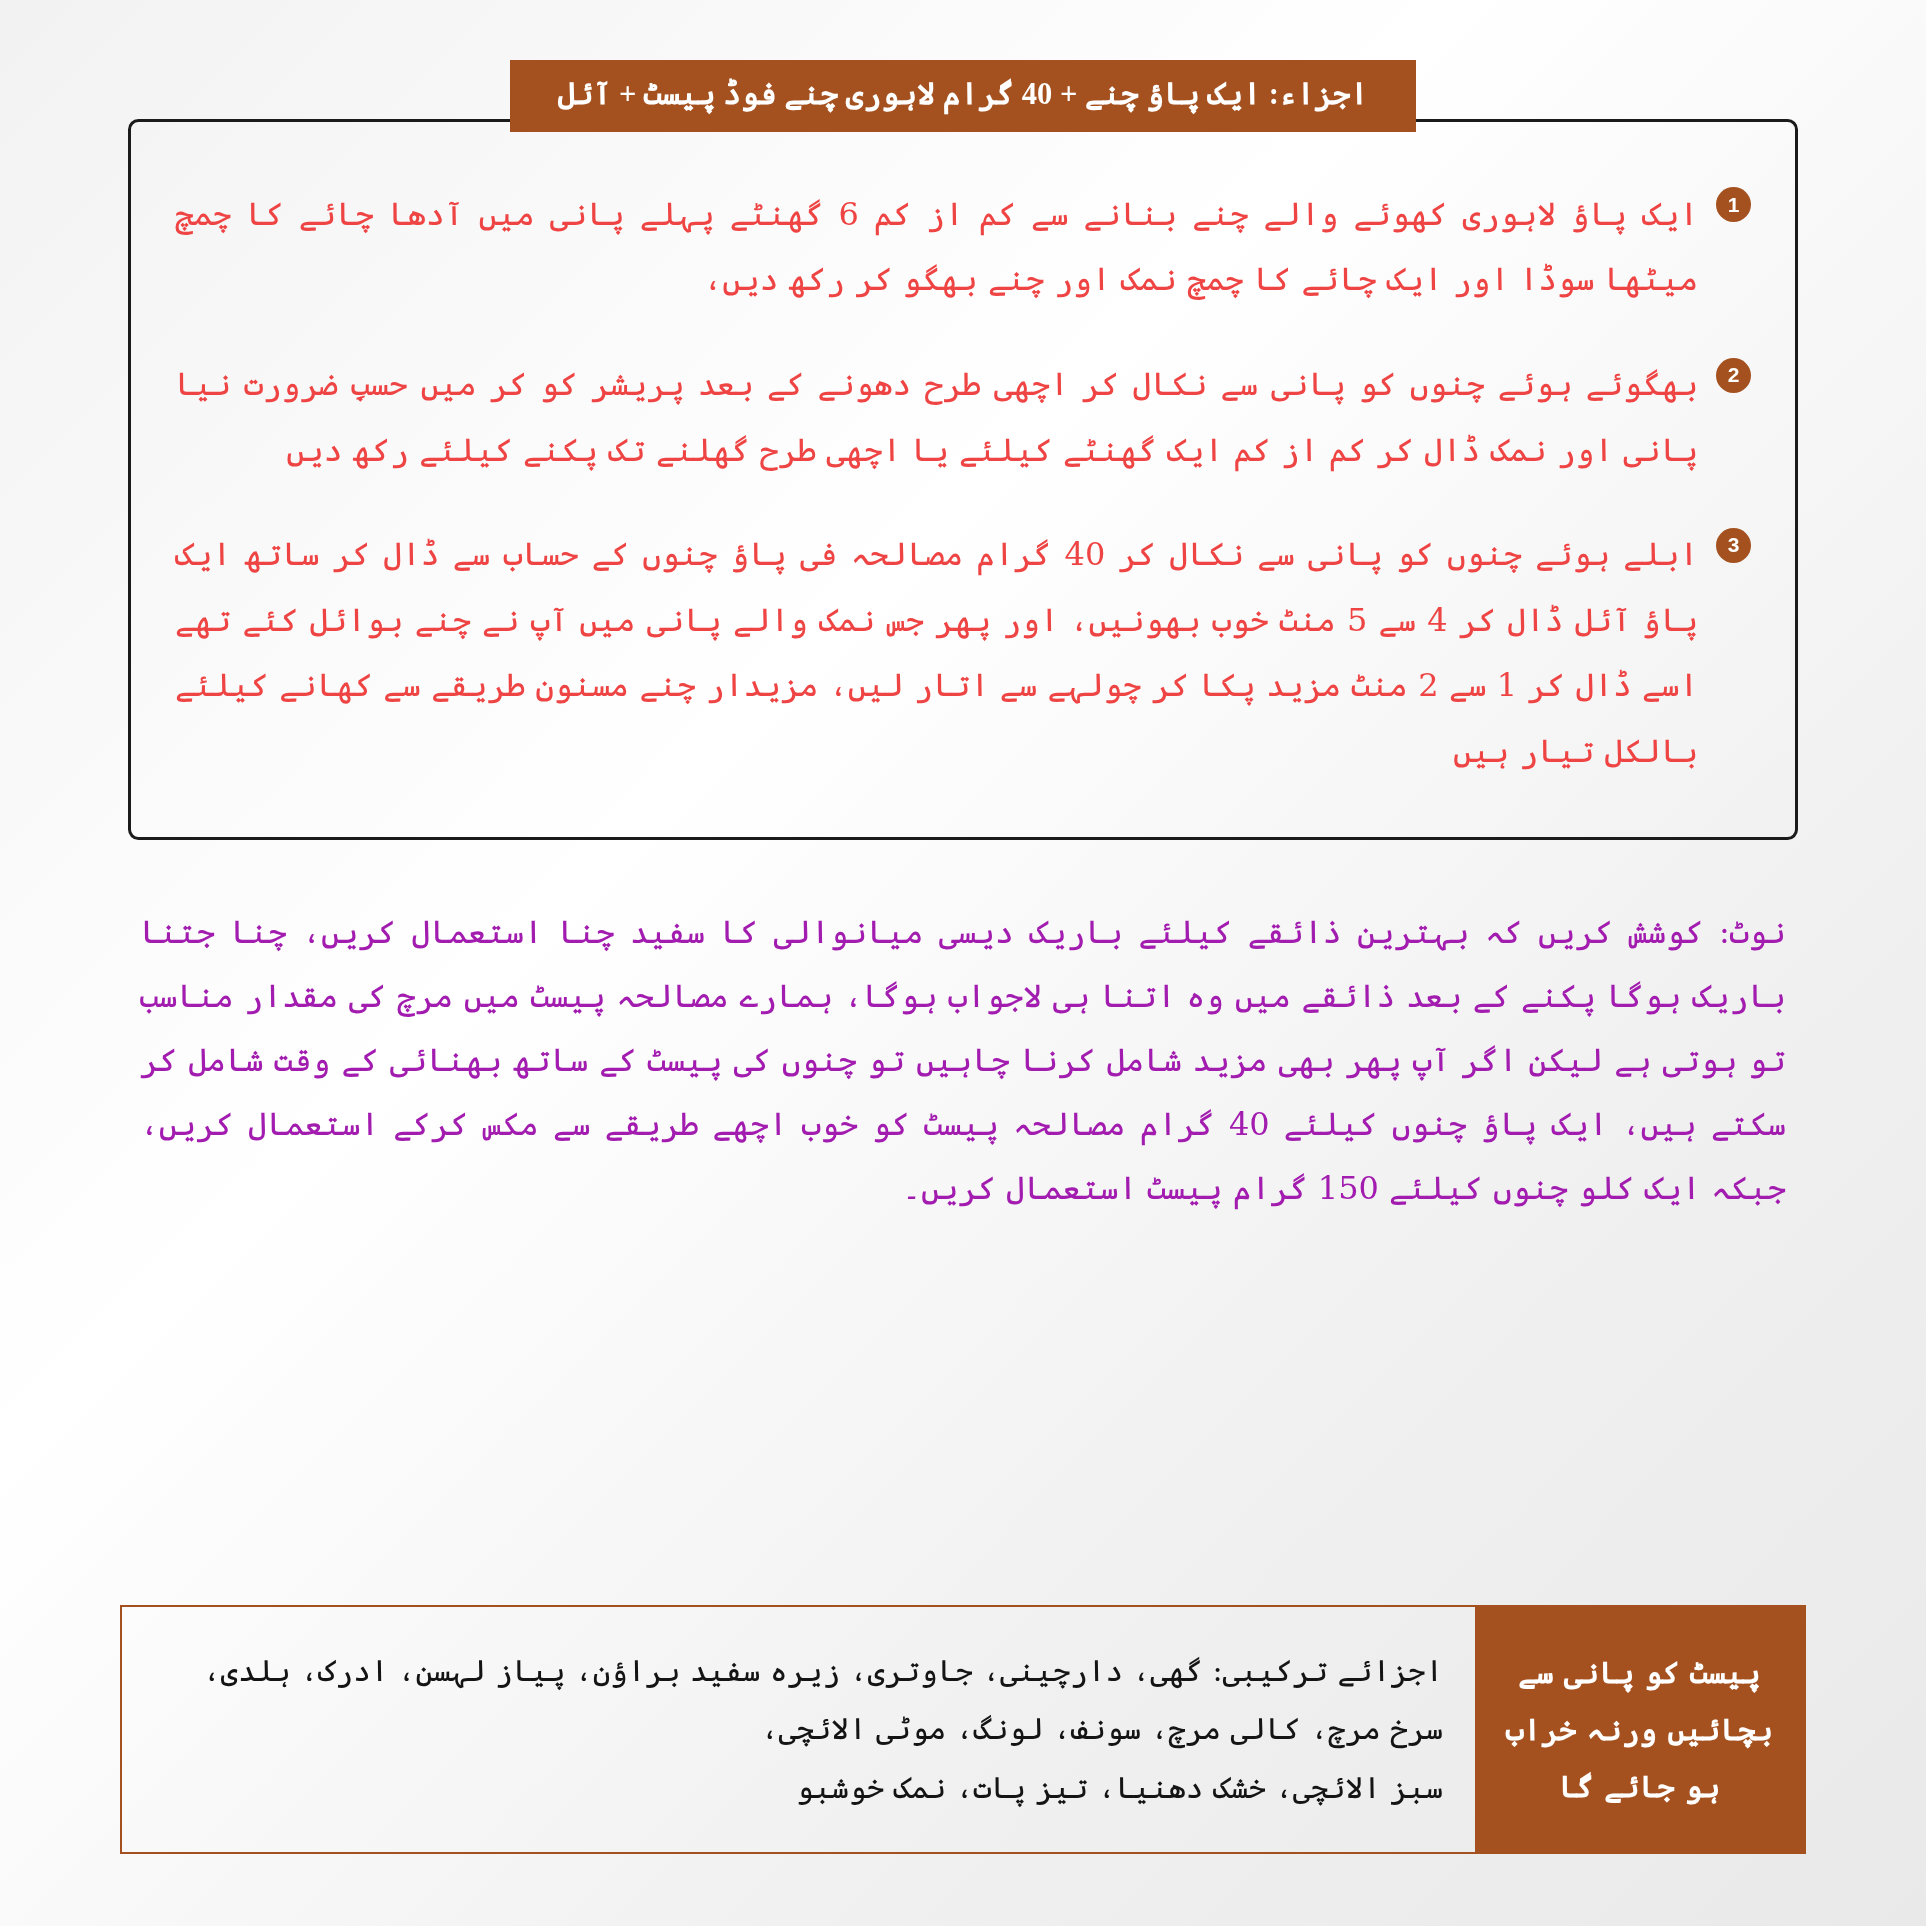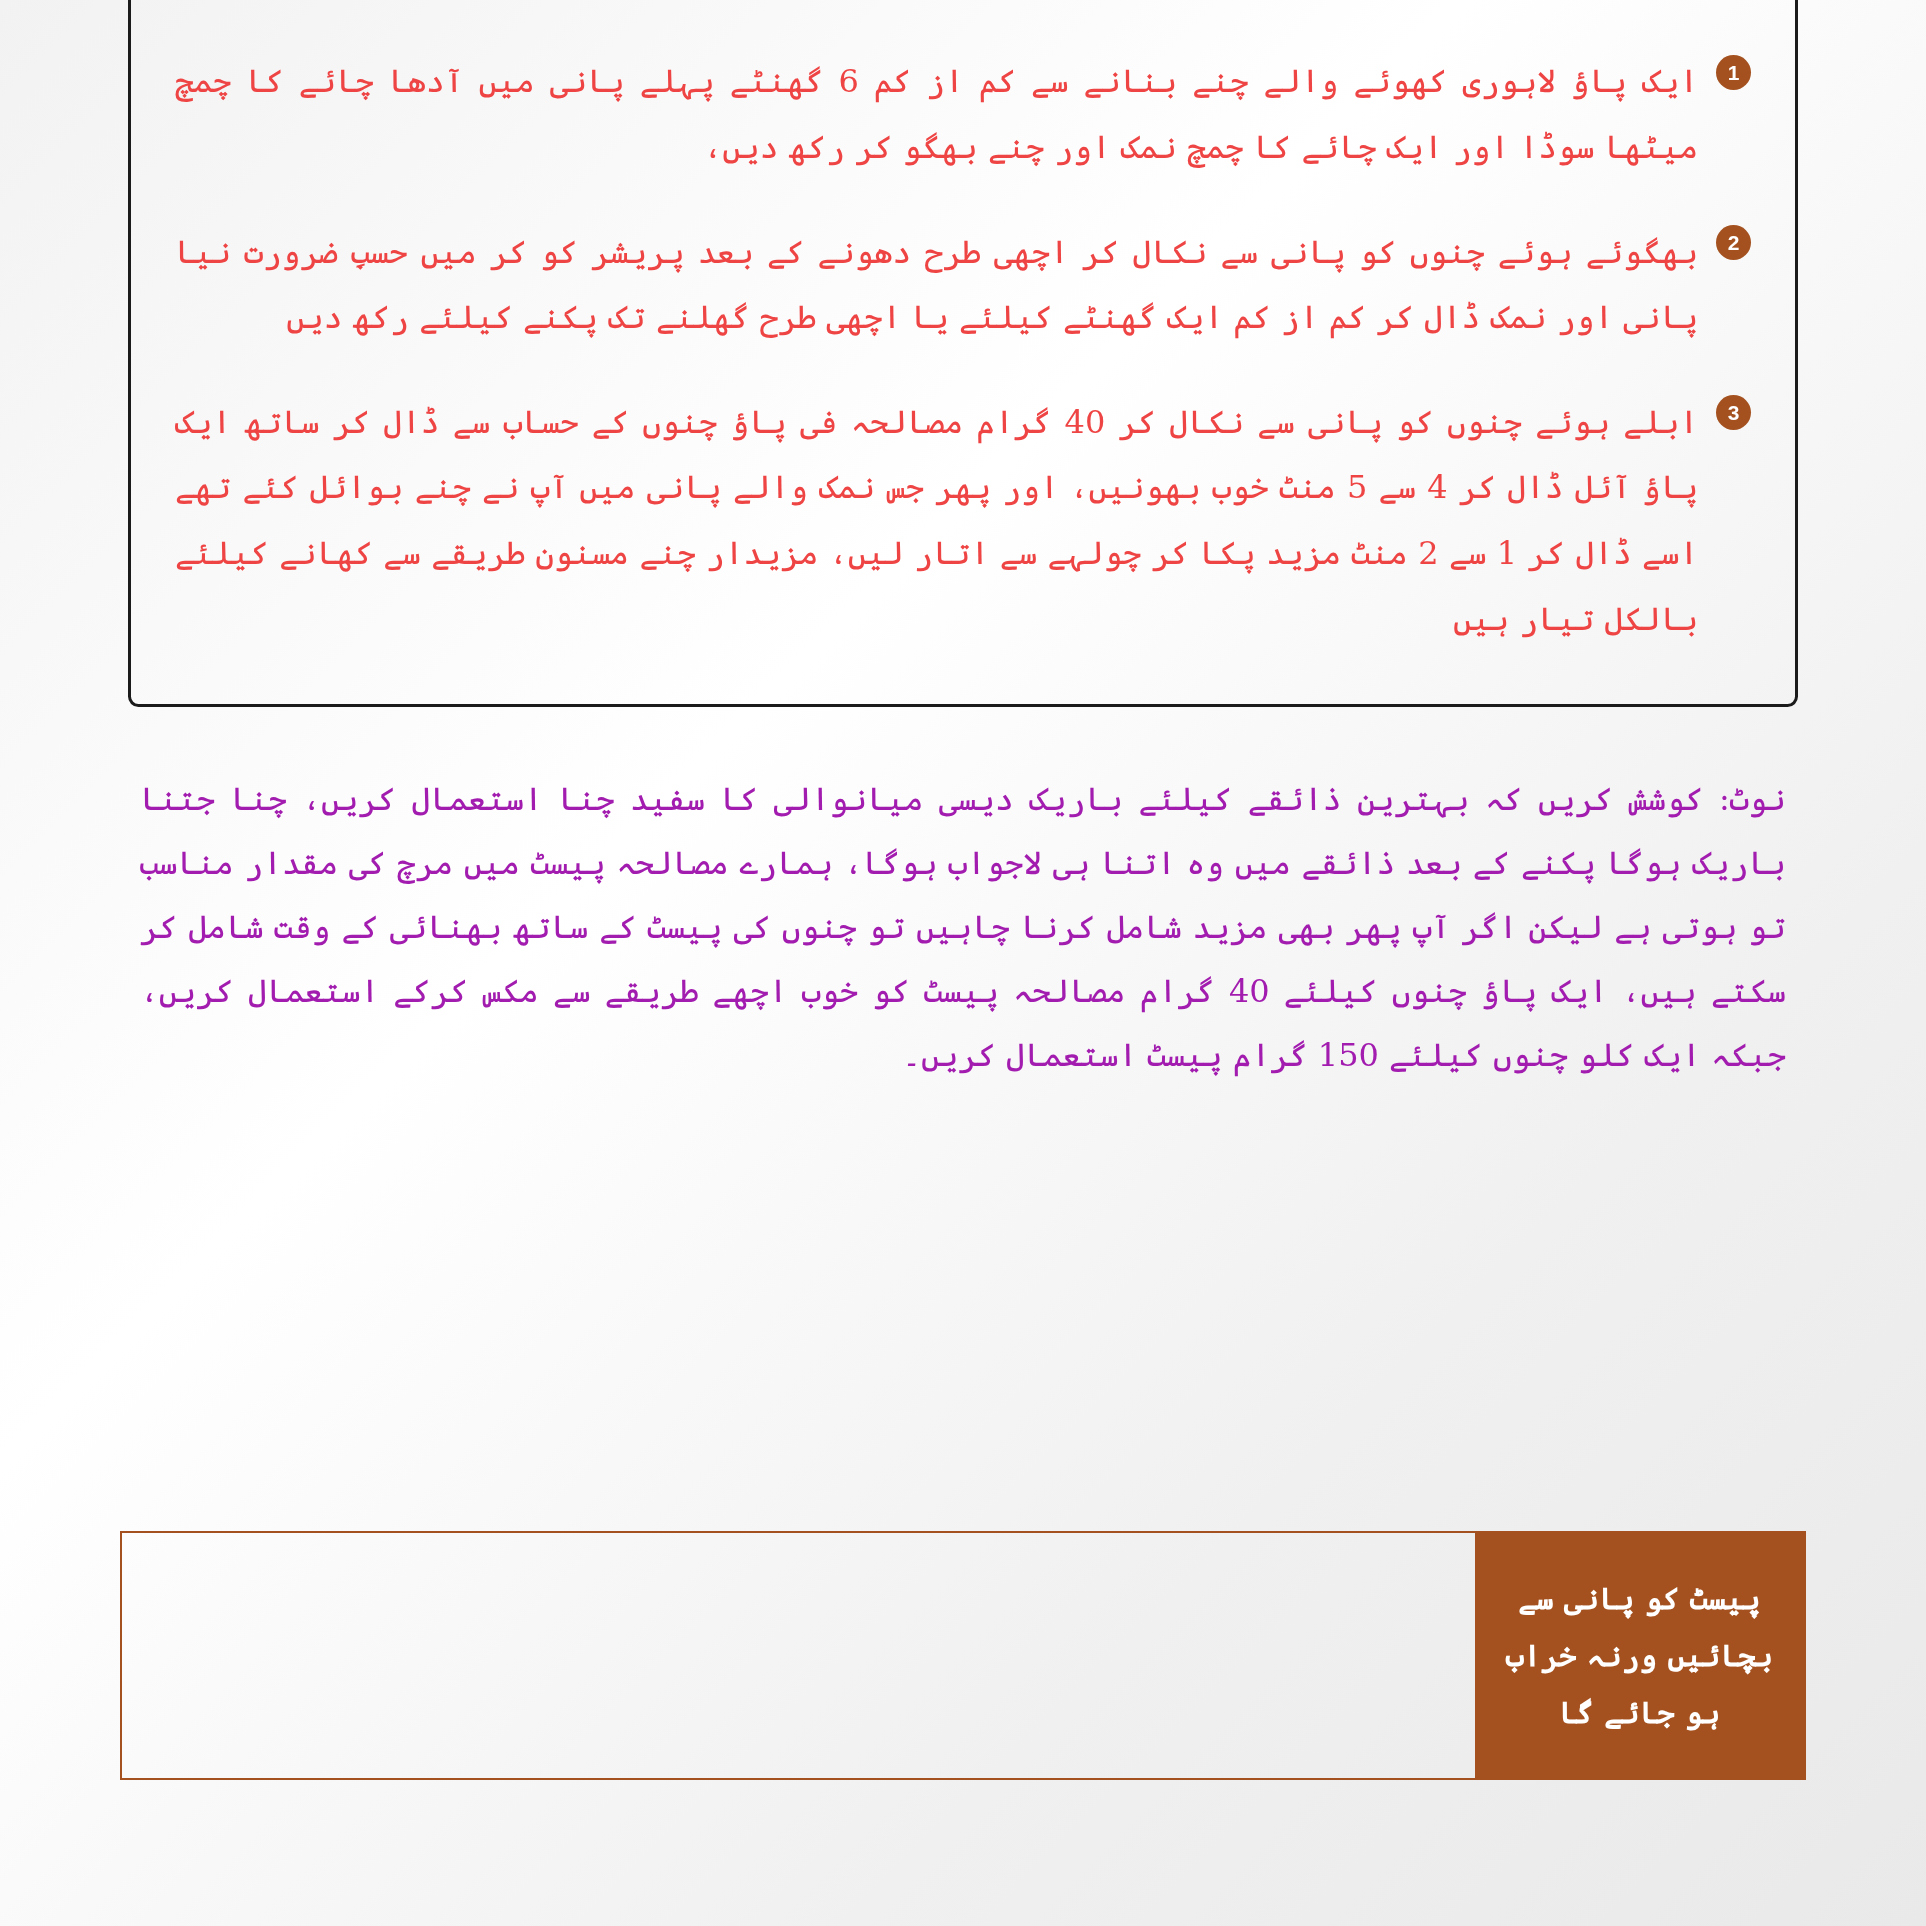--- a/index.html
+++ b/index.html
@@ -152,20 +152,23 @@
     font-family: "DejaVu Serif", "Liberation Serif", serif;
   }
   .bottom-right div { text-align: right; }
 </style>
 </head>
 <body>
 
 <div class="page">
 
 
+  <div class="ribbon-row">
+    <div class="ribbon">اجزاء: ایک پاؤ چنے + 40 گرام لاہوری چنے فوڈ پیسٹ + آئل</div>
+  </div>
 
   <div class="steps-box">
 
     <div class="step">
       <div class="step-num">1</div>
       <div class="step-text">ایک پاؤ لاہوری کھوئے والے چنے بنانے سے کم از کم 6 گھنٹے پہلے پانی میں آدھا چائے کا چمچ میٹھا سوڈا اور ایک چائے کا چمچ نمک اور چنے بھگو کر رکھ دیں،</div>
     </div>
 
     <div class="step">
       <div class="step-num">2</div>
@@ -176,16 +179,20 @@
       <div class="step-num">3</div>
       <div class="step-text">ابلے ہوئے چنوں کو پانی سے نکال کر 40 گرام مصالحہ فی پاؤ چنوں کے حساب سے ڈال کر ساتھ ایک پاؤ آئل ڈال کر 4 سے 5 منٹ خوب بھونیں، اور پھر جس نمک والے پانی میں آپ نے چنے بوائل کئے تھے اسے ڈال کر 1 سے 2 منٹ مزید پکا کر چولہے سے اتار لیں، مزیدار چنے مسنون طریقے سے کھانے کیلئے بالکل تیار ہیں</div>
     </div>
 
   </div>
 
   <div class="note">نوٹ: کوشش کریں کہ بہترین ذائقے کیلئے باریک دیسی میانوالی کا سفید چنا استعمال کریں، چنا جتنا باریک ہوگا پکنے کے بعد ذائقے میں وہ اتنا ہی لاجواب ہوگا، ہمارے مصالحہ پیسٹ میں مرچ کی مقدار مناسب تو ہوتی ہے لیکن اگر آپ پھر بھی مزید شامل کرنا چاہیں تو چنوں کی پیسٹ کے ساتھ بھنائی کے وقت شامل کر سکتے ہیں، ایک پاؤ چنوں کیلئے 40 گرام مصالحہ پیسٹ کو خوب اچھے طریقے سے مکس کرکے استعمال کریں، جبکہ ایک کلو چنوں کیلئے 150 گرام پیسٹ استعمال کریں۔</div>
 
   <div class="bottom-bar">
     <div class="bottom-left">پیسٹ کو پانی سے بچائیں ورنہ خراب ہو جائے گا</div>
+    <div class="bottom-right">
+      <div>اجزائے ترکیبی: گھی، دارچینی، جاوتری، زیرہ سفید براؤن، پیاز لہسن، ادرک، ہلدی، سرخ مرچ، کالی مرچ، سونف، لونگ، موٹی الائچی،</div>
+      <div>سبز الائچی، خشک دھنیا، تیز پات، نمک خوشبو</div>
+    </div>
   </div>
 
 </div>
 
 
 </body></html>

